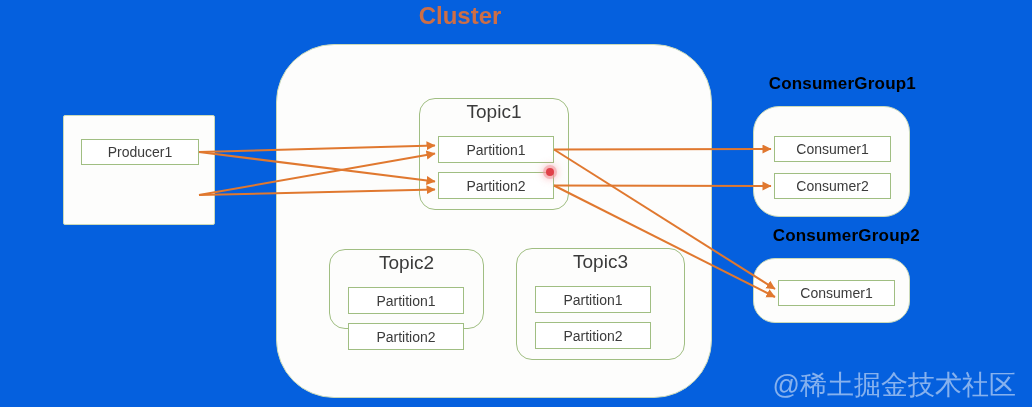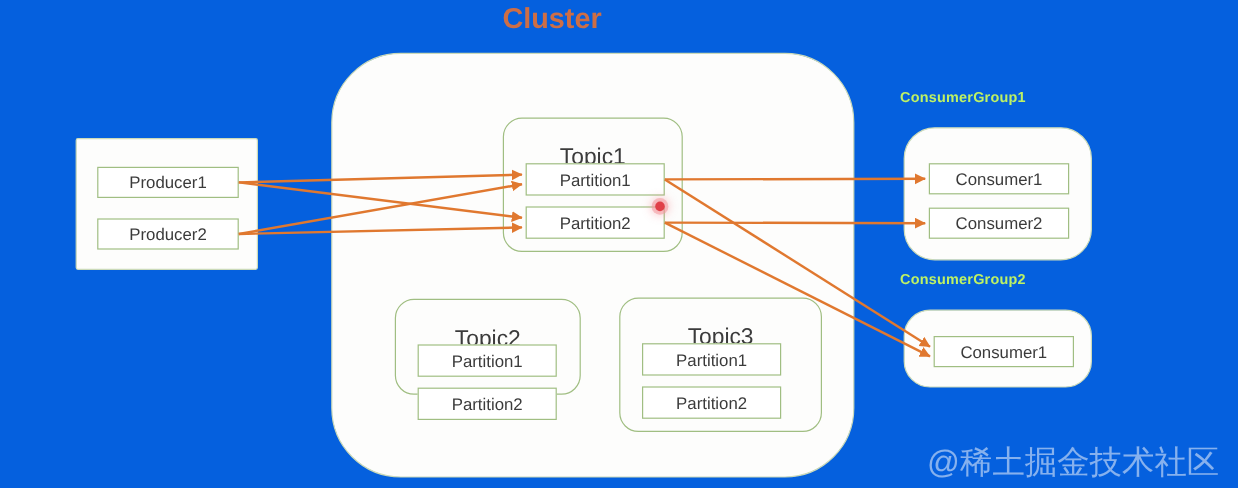--- a/index.html
+++ b/index.html
@@ -40,31 +40,31 @@
   .producers-box .node{left:17px;width:118px;height:26px;}
   .producers-box .n1{top:23px}
   .producers-box .n2{top:66px}
   .topic{
     position:absolute;background:var(--panel);border:1px solid var(--green);
     border-radius:16px;box-sizing:border-box;
   }
   .topic-t1{left:142px;top:53px;width:150px;height:112px;}
   .topic-t2{left:52px;top:204px;width:155px;height:80px;}
   .topic-t3{left:239px;top:203px;width:169px;height:112px;}
-  .topic-title{text-align:center;margin-top:22px;font-size:19px;color:var(--nodetext);}
+  .topic-title{text-align:center;margin-top:2px;font-size:19px;color:var(--nodetext);}
   .topic .node{left:18px;width:116px;height:27px;}
   .topic .p1{top:37px}
   .topic .p2{top:73px}
   .cg1-box .node{left:20px;width:117px;height:26px;}
   .cg1-box .c1{top:29px}
   .cg1-box .c2{top:66px}
   .cg2-box .node{left:24px;top:21px;width:117px;height:26px;}
   .cg-label{
-    position:absolute;color:#bef264;font-size:12px;font-weight:600;
-    text-align:left;letter-spacing:.2px;
+    position:absolute;color:#000000;font-size:17px;font-weight:600;
+    text-align:right;letter-spacing:.2px;
   }
   .cg1-label{left:750px;top:74px;width:166px;}
   .cg2-label{left:750px;top:226px;width:170px;}
   #arrow-layer{
     position:absolute;left:0;top:0;width:1032px;height:407px;
     pointer-events:none;z-index:5;
   }
   .laser-dot{
     position:absolute;left:546px;top:168px;width:8px;height:8px;border-radius:50%;
     background:#E04048;z-index:6;
@@ -77,21 +77,20 @@
 </style>
 </head>
 <body>
 
 <div class="canvas" id="canvas">
 
   <div class="cluster-title">Cluster</div>
 
   <div class="group-box producers-box">
     <div class="node n1">Producer1</div>
-    <div class="node n2">Producer2</div>
   </div>
 
   <div class="cluster-box">
 
     <div class="topic topic-t1">
       <div class="topic-title">Topic1</div>
       <div class="node p1">Partition1</div>
       <div class="node p2">Partition2</div>
     </div>
 

